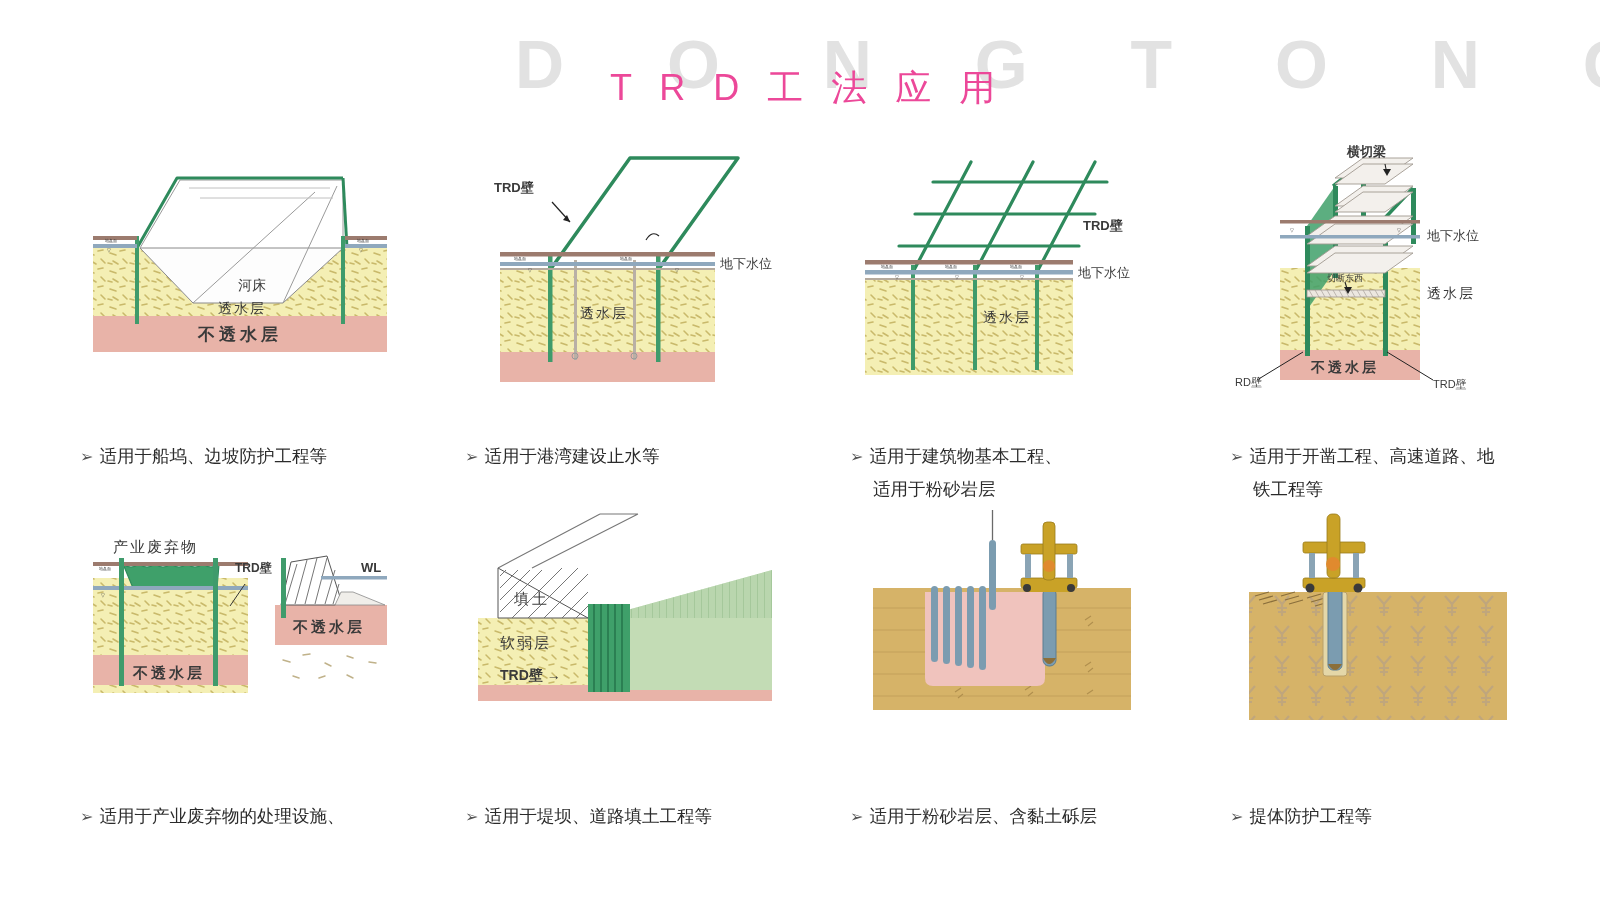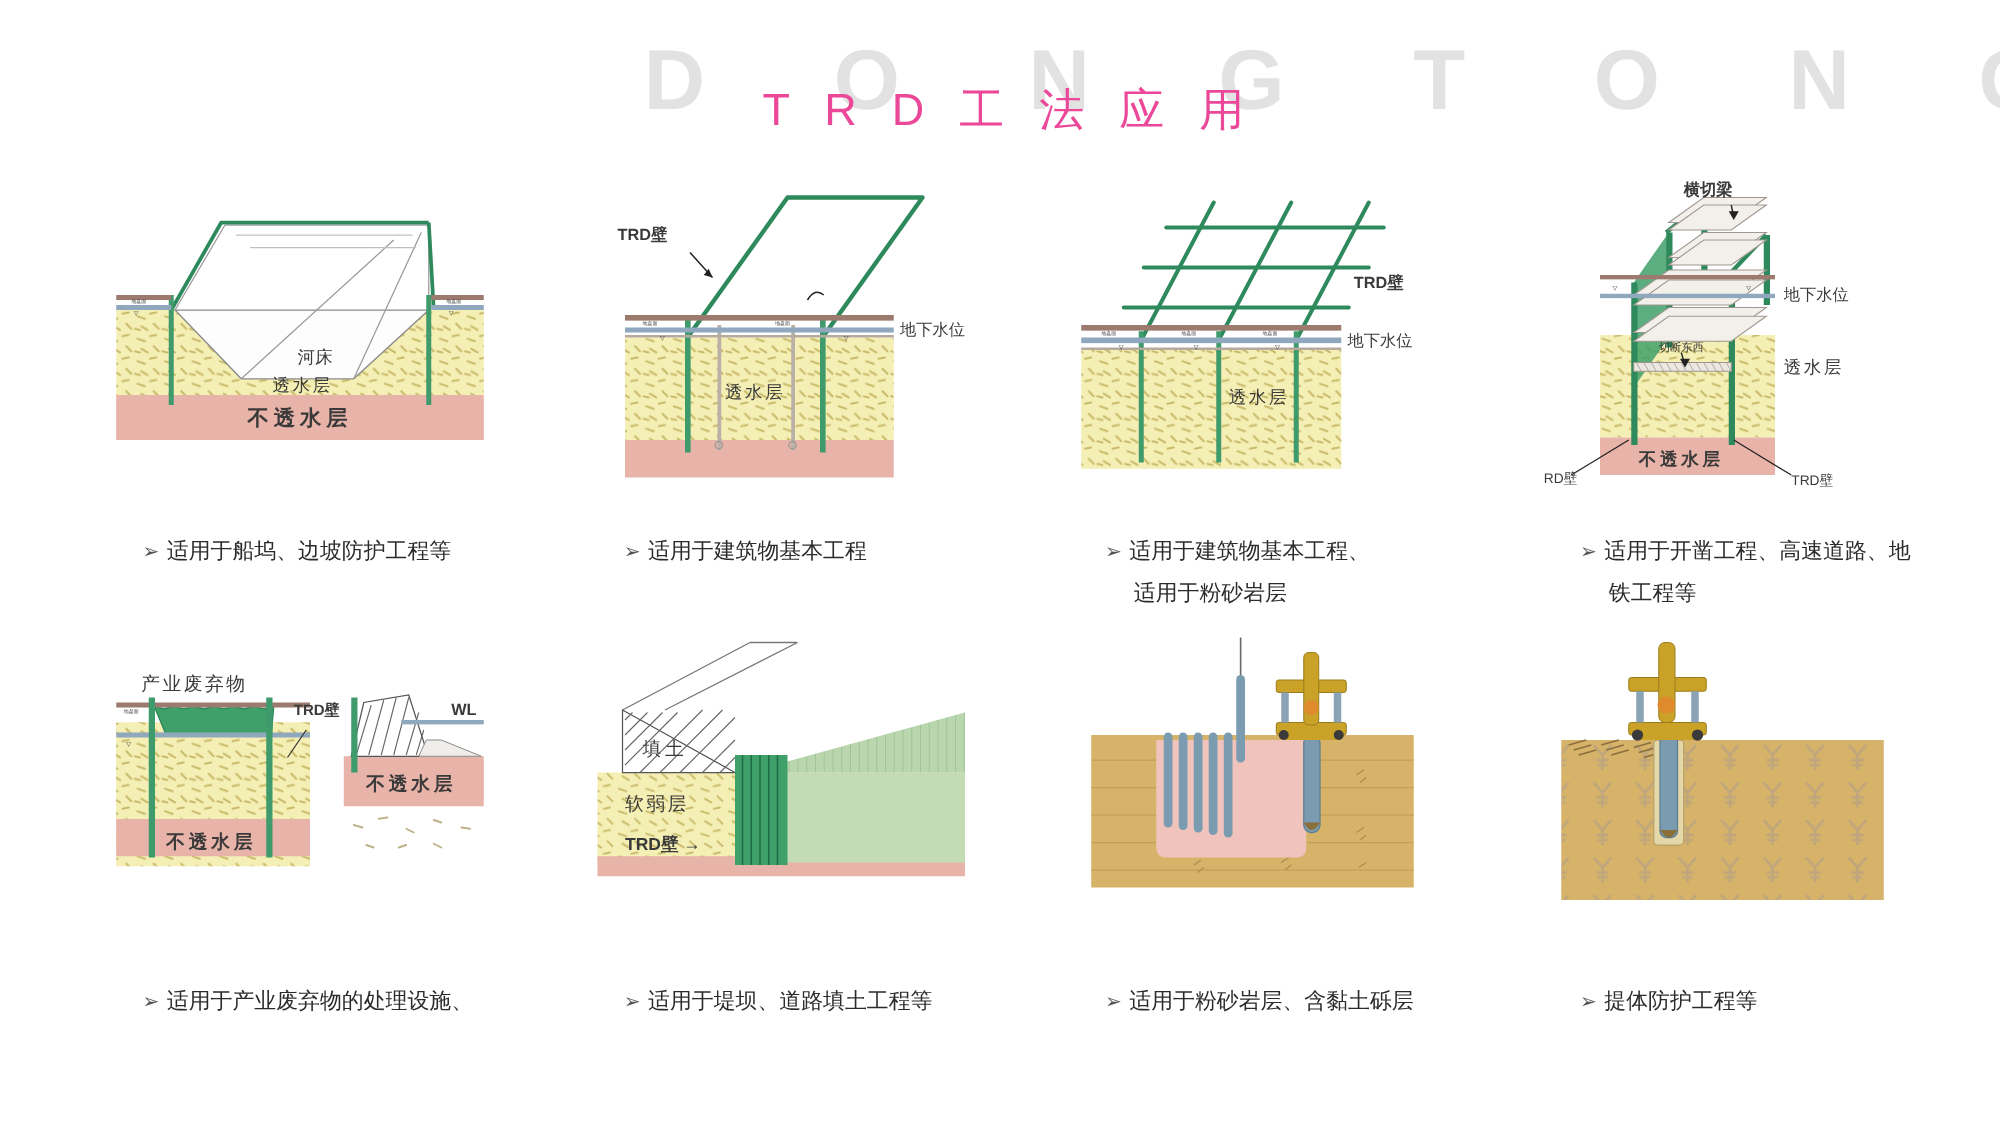--- a/index.html
+++ b/index.html
@@ -23,22 +23,22 @@
     font-size:36px;color:#ec4899;letter-spacing:9px;
     white-space:nowrap;line-height:1;font-weight:400;
   }
   
   .grid{position:absolute;left:0;top:140px;width:1600px;}
   .row{position:relative;height:360px;}
   .cell{position:absolute;top:0;width:385px;height:360px;}
   .cell.c0{left:75px}.cell.c1{left:460px}.cell.c2{left:845px}.cell.c3{left:1225px}
   .figure{position:relative;width:310px;height:250px;margin:0 auto 0 10px;}
   .caption{
-    position:absolute;left:5px;top:284px;width:370px;
-    font-size:17.5px;color:#2b2b2b;line-height:33px;margin-left:34px;
+    position:absolute;left:5px;top:300px;width:370px;
+    font-size:17.5px;color:#2b2b2b;line-height:33px;
   }
   .caption .bullet{color:#555;margin-right:6px;font-size:16px;}
   .caption .line2{display:block;margin-left:23px;}
   
   svg{display:block;}
   .lbl{font-family:"Liberation Sans","DejaVu Sans",sans-serif;fill:#3a3a3a;}
 </style>
 </head>
 <body>
 
@@ -123,21 +123,21 @@
           <path d="M82 62 L100 82" stroke="#222" stroke-width="1.2" fill="none"></path>
           <polygon points="100,82 93,80 97,75" fill="#222"></polygon>
           <path d="M176 100 q6 -10 13 -4" stroke="#222" stroke-width="1.2" fill="none"></path>
 
           <text class="lbl" x="24" y="52" font-size="13" font-weight="600">TRD壁</text>
           <text class="lbl" x="250" y="128" font-size="13">地下水位</text>
           <text class="lbl" x="110" y="178" font-size="14" letter-spacing="2">透水层</text>
         </svg>
       </div>
       <div class="caption">
-        <span class="bullet">➢</span><span>适用于建筑物基本工程</span>
+        <span class="bullet">➢</span><span>适用于港湾建设止水等</span>
       </div>
     </div>
 
     <div class="cell c2">
       <div class="figure">
         <svg viewBox="0 0 310 250" width="310" height="250">
           <rect x="10" y="140" width="208" height="95" fill="url(#speck1)"></rect>
 
           <g stroke="#2e8a5c" stroke-width="3.2" fill="none" stroke-linecap="round">
             <path d="M58 132 L116 22"></path>

